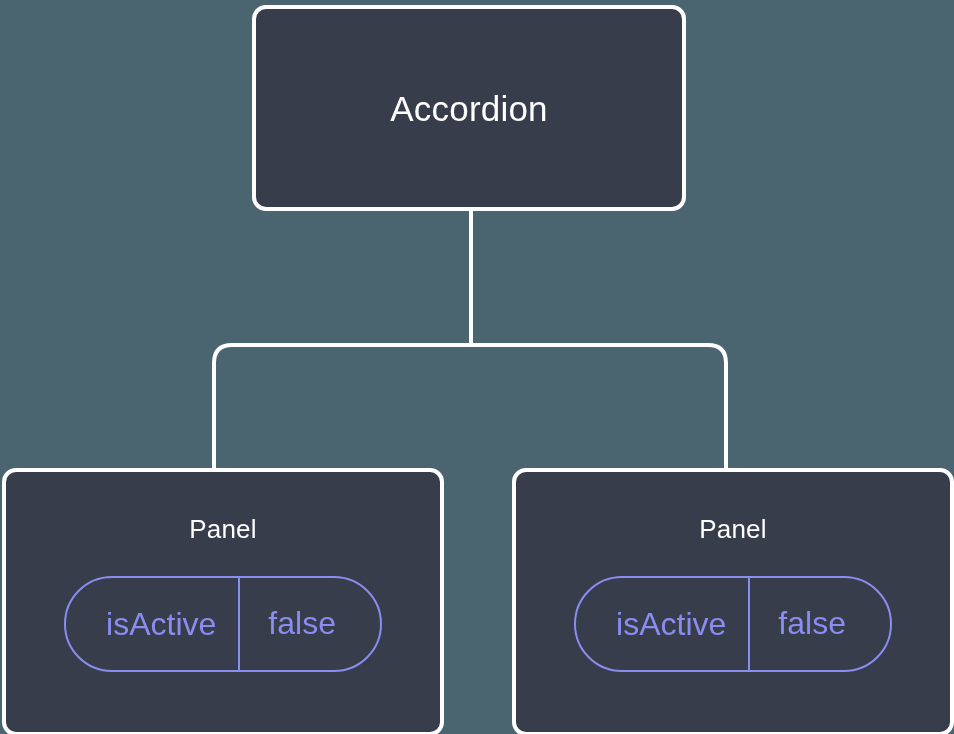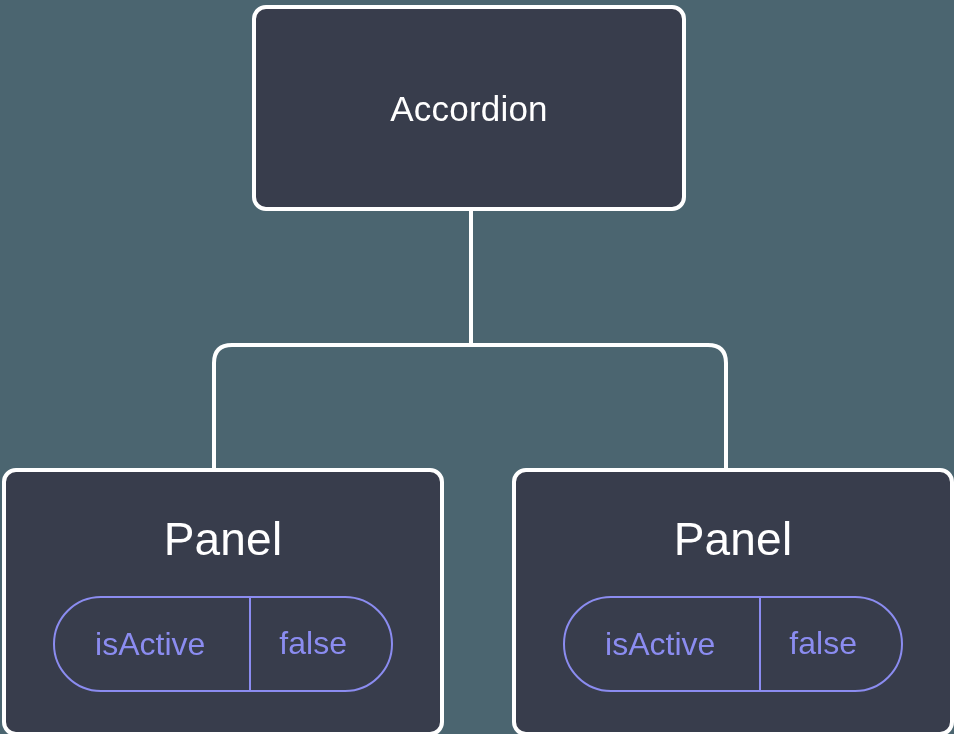--- a/index.html
+++ b/index.html
@@ -54,21 +54,21 @@
     width: 442px;
     height: 268px;
     justify-content: flex-start;
     padding-top: 44px;
   }
   .node-child-left  { left: 2px; }
   .node-child-right { left: 512px; }
 
   .node-title {
     color: #ffffff;
-    font-size: 46px;
+    font-size: 26px;
     line-height: 1;
     letter-spacing: 0.2px;
     white-space: nowrap;
   }
   .node-root .node-title { font-size: 35px; }
 
   
   .state-pill {
     margin-top: 34px;
     box-sizing: border-box;
@@ -83,21 +83,21 @@
     display: flex;
     align-items: center;
     justify-content: center;
     color: #8b8cf0;
     font-size: 32px;
     line-height: 1;
     white-space: nowrap;
     box-sizing: border-box;
   }
   .pill-key {
-    padding: 0 44px 0 40px;
+    padding: 0 22px 0 40px;
     border-right: 2px solid #8b8cf0;
   }
   .pill-val {
     padding: 0 44px 2px 28px;
   }
 </style>
 </head>
 <body>
 
 <div id="canvas">

